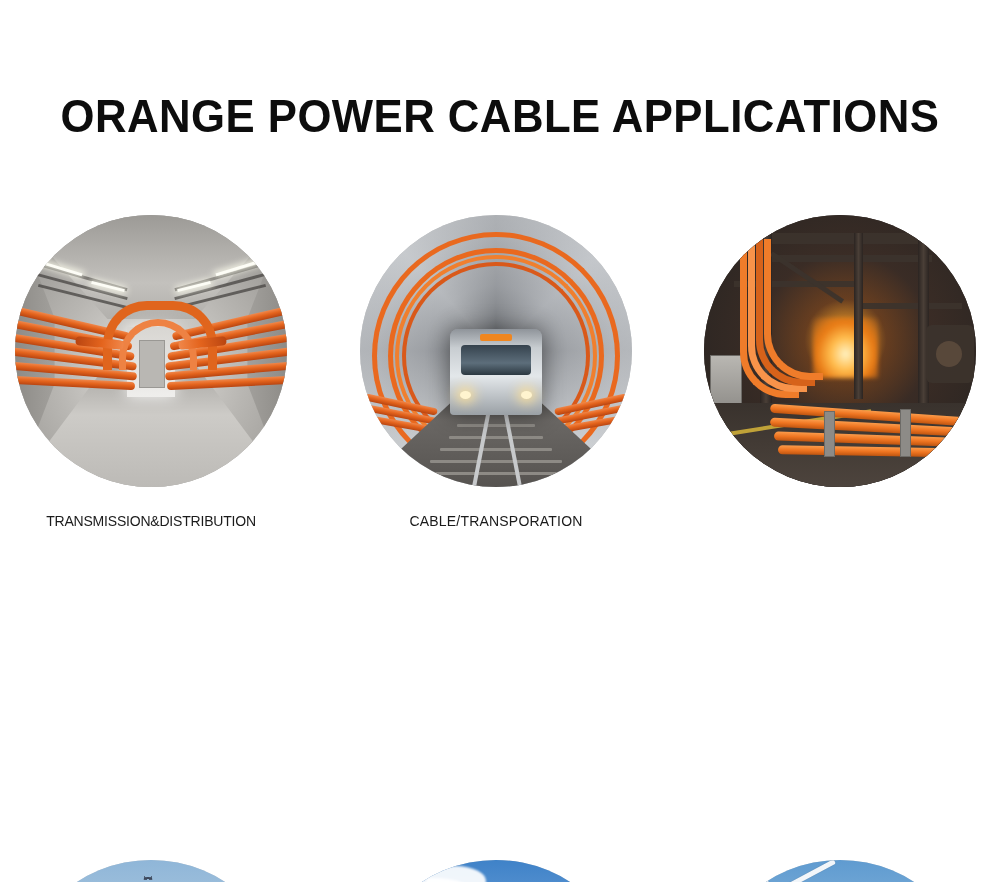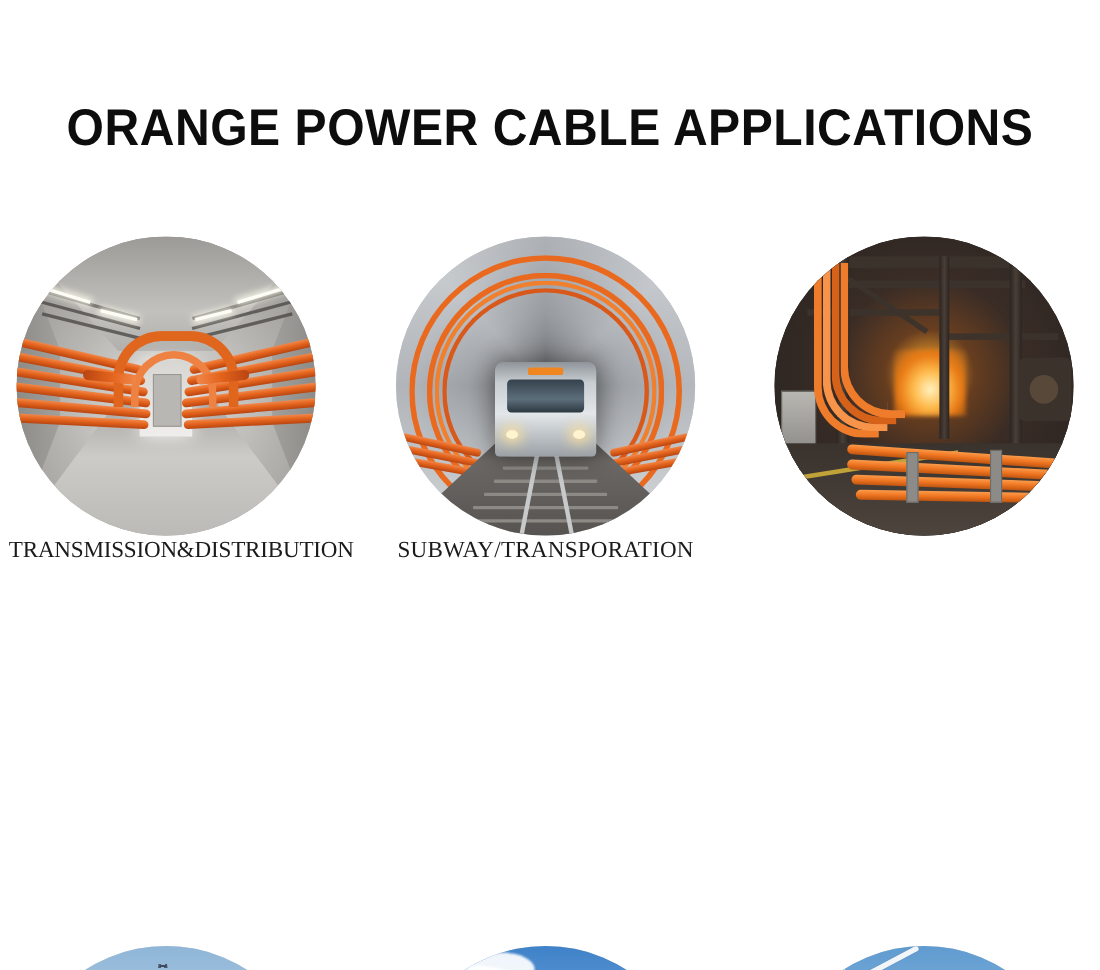--- a/index.html
+++ b/index.html
@@ -62,27 +62,26 @@
     margin: 0 auto;
     border-radius: 50%;
     overflow: hidden;
     background: #cfcfcf;
   }
   .scene {
     position: absolute;
     inset: 0;
   }
   .caption {
-    margin-top: 0;
-    font-size: 21px;
+    margin-top: 22px;
+    font-size: 14px;
     line-height: 25px;
     color: #1b1b1b;
     letter-spacing: 0.2px;
     white-space: pre-line;
-    font-family: Liberation Serif, serif;
   }
   .caption.tight { letter-spacing: -0.2px; }
 
   
   .s1-bg {
     position: absolute; inset: 0;
     background:
       radial-gradient(circle at 50% 57%, #e9e9e7 0%, #cfcdc9 22%, #b8b6b2 46%, #a2a09c 72%, #8e8c88 100%);
   }
   .s1-ceiling {
@@ -349,21 +348,21 @@
           <div class="s2-railline" style="left:158px; height:92px; transform:rotate(-11deg); transform-origin:bottom center;"></div>
 
           <div class="s2-train" style="margin-top:-22px;">
             <div class="s2-dest"></div>
             <div class="s2-windshield"></div>
             <div class="s2-headl" style="left:10px;"></div>
             <div class="s2-headl" style="right:10px;"></div>
           </div>
         </div>
       </div>
-      <div class="caption">SUBWAY/TRANSPORATION</div>
+      <div class="caption">CABLE/TRANSPORATION</div>
     </div>
 
     <div class="card r1 c3">
       <div class="photo">
         <div class="scene">
           <div class="s3-bg"></div>
           <div class="s3-furnace"></div>
 
           <div class="s3-beam" style="left:40px;  top:18px;  width:200px; height:11px;"></div>
           <div class="s3-beam" style="left:52px;  top:40px;  width:176px; height:7px;"></div>

